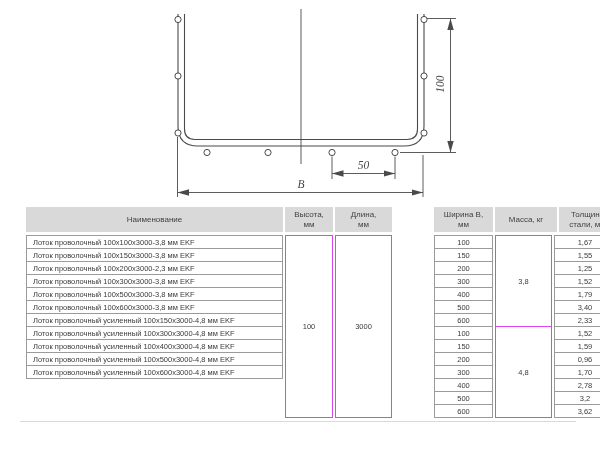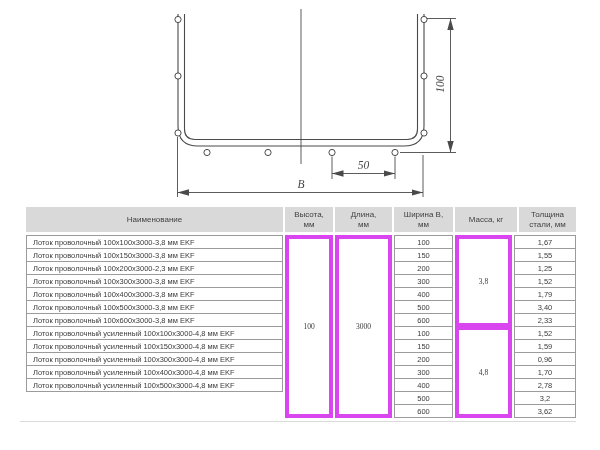--- a/index.html
+++ b/index.html
@@ -9,28 +9,28 @@
 
   
   .spec-table{position:absolute;left:26px;top:207px;width:498px;}
   .thead{display:flex;gap:2px;}
   .hcell{background:#d9d9d9;color:#3f3f3f;font-size:8px;line-height:1.2;height:25px;
          display:flex;flex-direction:column;align-items:center;justify-content:center;
          text-align:center;box-sizing:border-box;padding:0 2px;flex:0 0 auto;}
   .tbody{display:flex;gap:2px;margin-top:3px;}
   .col{display:flex;flex-direction:column;flex:0 0 auto;}
   .w-name{width:257px;} .w-h{width:48px;} .w-l{width:57px;}
-  .w-w{width:59px;} .w-t{width:57px;} .w-m{width:62px;}
+  .w-w{width:59px;margin-left:40px;} .w-t{width:57px;} .w-m{width:62px;}
   .cell{box-sizing:border-box;width:100%;height:14px;border:1px solid #9b9b9b;margin-top:-1px;
         display:flex;align-items:center;font-size:7.5px;color:#3a3a3a;background:#fff;}
   .col .cell:first-child,.col .tall:first-child{margin-top:0;}
   .cell.name{padding:0 2px 0 6px;justify-content:flex-start;white-space:nowrap;overflow:hidden;}
   .cell.val{justify-content:center;}
-  .tall{box-sizing:border-box;width:100%;border:4px solid #d946ef;margin-top:-1px;
-        display:flex;align-items:center;justify-content:center;font-size:7.5px;color:#3a3a3a;background:#fff;font-family:Liberation Serif, serif;}
+  .tall{box-sizing:border-box;width:100%;border:1px solid #d946ef;margin-top:-1px;
+        display:flex;align-items:center;justify-content:center;font-size:7.5px;color:#3a3a3a;background:#fff;}
   .tall.full{height:183px;}
   .tall.half{height:92px;}
   .bottom-rule{position:absolute;left:20px;top:421px;width:556px;height:1px;background:#dadada;}
 
   
   .dimtext{fill:#474747;font-family:"Liberation Serif",serif;font-style:italic;font-size:11.5px;}
 </style>
 </head>
 <body>
 
@@ -112,28 +112,27 @@
       </div>
     </div>
 
     <div class="tbody">
 
       <div class="col w-name">
         <div class="cell name">Лоток проволочный 100х100х3000-3,8 мм EKF</div>
         <div class="cell name">Лоток проволочный 100х150х3000-3,8 мм EKF</div>
         <div class="cell name">Лоток проволочный 100х200х3000-2,3 мм EKF</div>
         <div class="cell name">Лоток проволочный 100х300х3000-3,8 мм EKF</div>
-        <div class="cell name">Лоток проволочный 100х400х3000-3,8 мм EKF</div>
         <div class="cell name">Лоток проволочный 100х500х3000-3,8 мм EKF</div>
         <div class="cell name">Лоток проволочный 100х600х3000-3,8 мм EKF</div>
-        <div class="cell name">Лоток проволочный усиленный 100х100х3000-4,8 мм EKF</div>
         <div class="cell name">Лоток проволочный усиленный 100х150х3000-4,8 мм EKF</div>
         <div class="cell name">Лоток проволочный усиленный 100х300х3000-4,8 мм EKF</div>
         <div class="cell name">Лоток проволочный усиленный 100х400х3000-4,8 мм EKF</div>
         <div class="cell name">Лоток проволочный усиленный 100х500х3000-4,8 мм EKF</div>
+        <div class="cell name">Лоток проволочный усиленный 100х600х3000-4,8 мм EKF</div>
       </div>
 
       <div class="col w-h">
         <div class="tall full">100</div>
       </div>
 
       <div class="col w-l">
         <div class="tall full">3000</div>
       </div>
 

